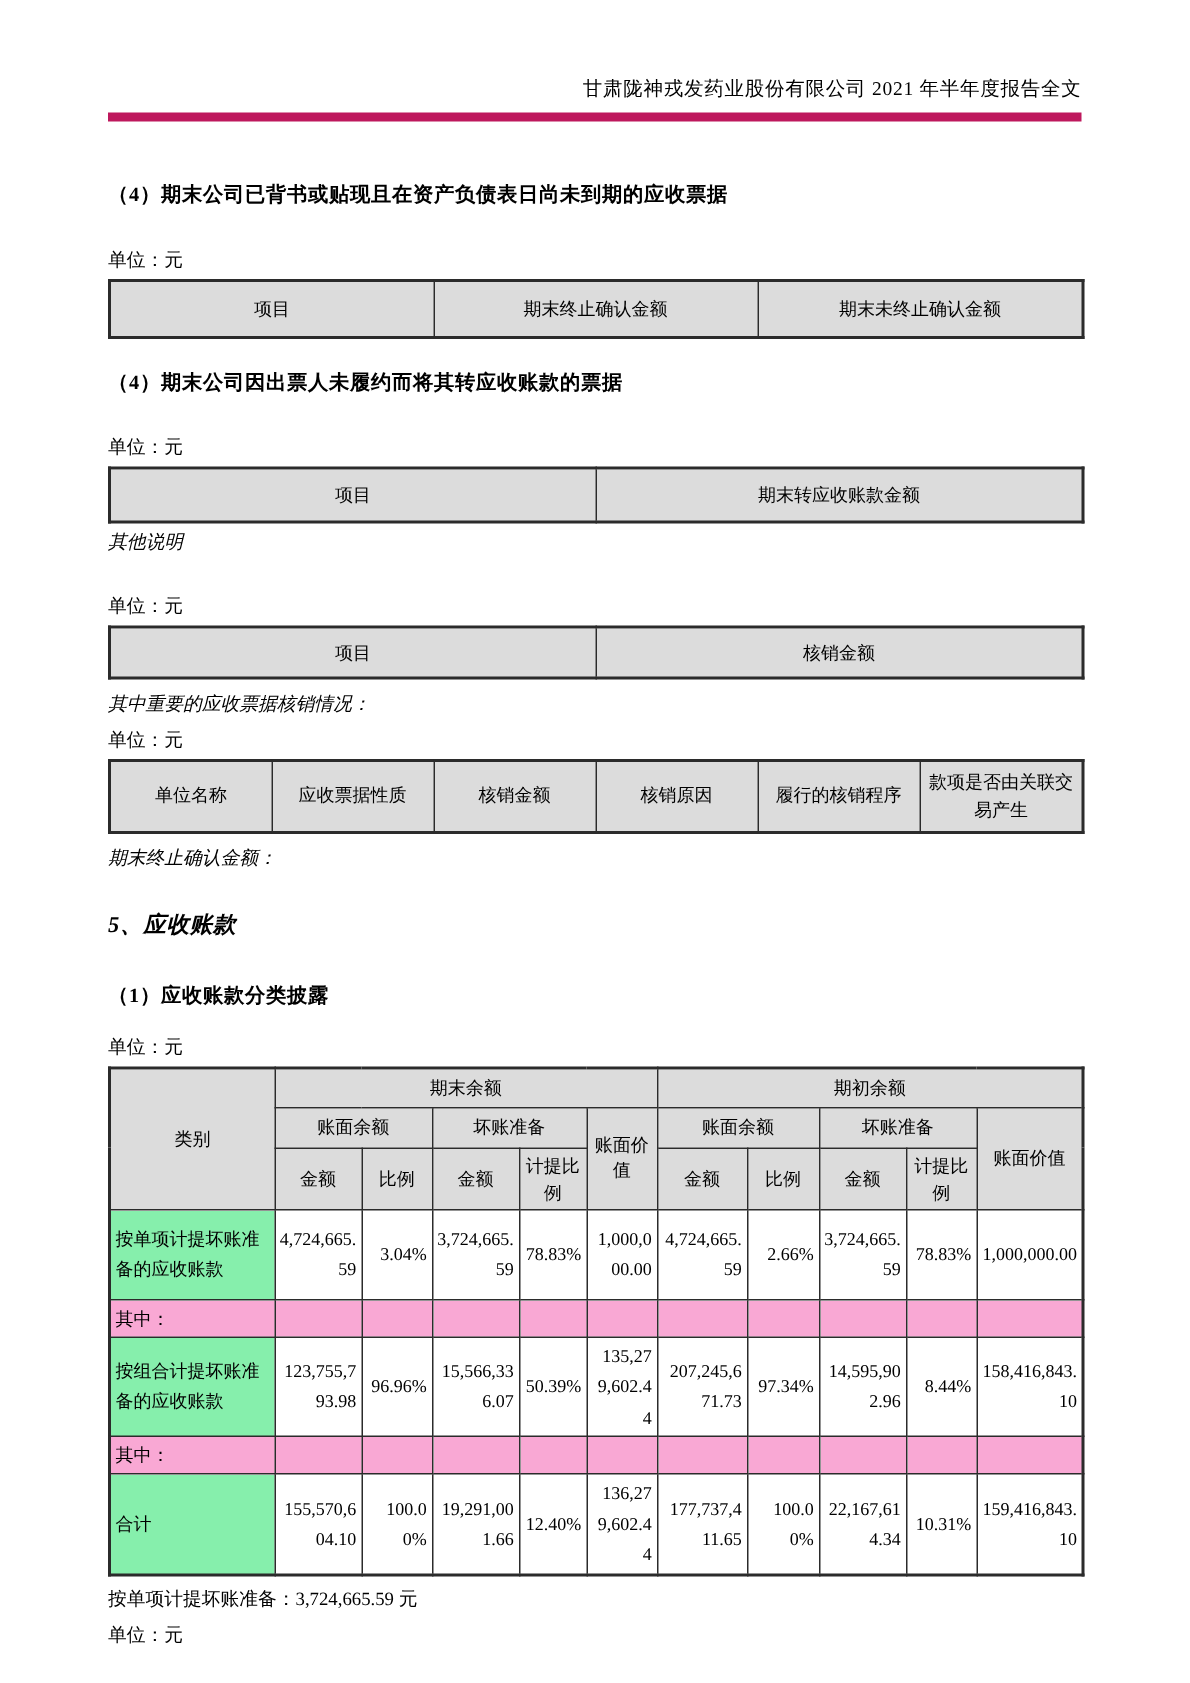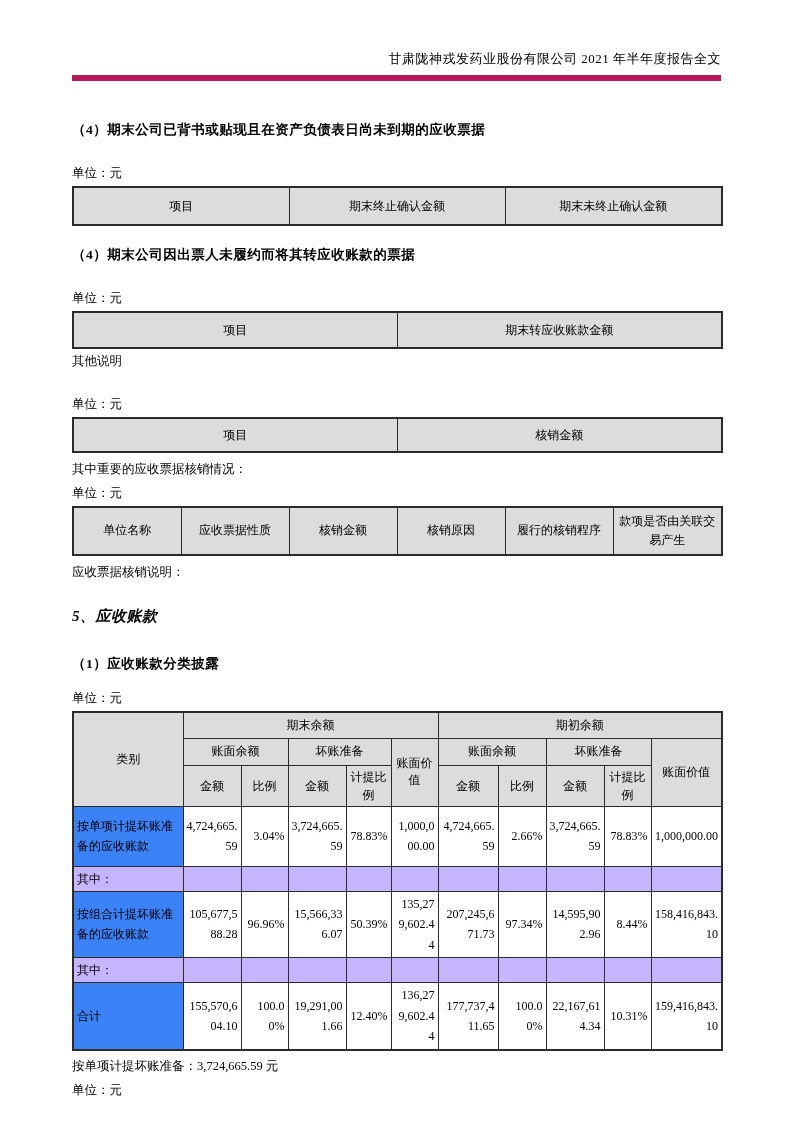--- a/index.html
+++ b/index.html
@@ -67,39 +67,40 @@
   }
   .hdr { background: #dcdcdc; }
   .t1 th { height: 38px; }
   .t2 th { height: 36px; }
   .t3 th { height: 34px; }
   .t4 th { height: 48px; line-height: 1.6; }
 
   .note {
     font-size: 12.5px;
     margin-top: 4px;
+    font-style: italic;
   }
   .note-gap { margin-top: 8px; }
 
   .ar-table { font-size: 12px; }
   .ar-table .hr1 td, .ar-table .hr1 th { height: 26px; }
   .ar-table .hr2 th { height: 27px; text-align: center; }
   .ar-table .hr3 th { height: 38px; line-height: 1.5; }
   .ar-table .lbl {
-    background: #3b82f6;
+    background: #86efac;
     text-align: left;
     line-height: 1.7;
   }
   .ar-table .num {
     text-align: right;
     word-break: break-all;
     line-height: 1.7;
   }
   .ar-table .datarow td { height: 60px; }
-  .ar-table .grayrow td { height: 20px; background: #c4b5fd; }
+  .ar-table .grayrow td { height: 20px; background: #f9a8d4; }
   .ar-table .totalrow td { height: 52px; }
 
   .footnote { font-size: 12.5px; margin-top: 7px; }
 </style>
 </head>
 <body>
 
 <div class="page">
   <div class="content">
 
@@ -166,21 +167,21 @@
           <tr>
         <th class="hdr">单位名称</th>
         <th class="hdr">应收票据性质</th>
         <th class="hdr">核销金额</th>
         <th class="hdr">核销原因</th>
         <th class="hdr">履行的核销程序</th>
         <th class="hdr">款项是否由关联交易产生</th>
       </tr>
     </tbody>
       </table>
-    <div class="note note-gap">应收票据核销说明：</div>
+    <div class="note note-gap">期末终止确认金额：</div>
 
     <div class="hbig">5、应收账款</div>
     <div class="sec-heading hsub">（1）应收账款分类披露</div>
     <div class="unit-line unit-mid">单位：元</div>
 
     <table class="ar-table">
       <colgroup>
         <col style="width:110px">
           <col style="width:58px">
           <col style="width:47px">
@@ -238,21 +239,21 @@
             <td></td>
         <td></td>
             <td></td>
         <td></td>
             <td></td>
         <td></td>
             <td></td>
       </tr>
       <tr class="datarow">
         <td class="lbl">按组合计提坏账准备的应收账款</td>
-        <td class="num">105,677,588.28</td>
+        <td class="num">123,755,793.98</td>
         <td class="num">96.96%</td>
         <td class="num">15,566,336.07</td>
         <td class="num">50.39%</td>
         <td class="num">135,279,602.44</td>
         <td class="num">207,245,671.73</td>
         <td class="num">97.34%</td>
         <td class="num">14,595,902.96</td>
         <td class="num">8.44%</td>
         <td class="num">158,416,843.10</td>
       </tr>

